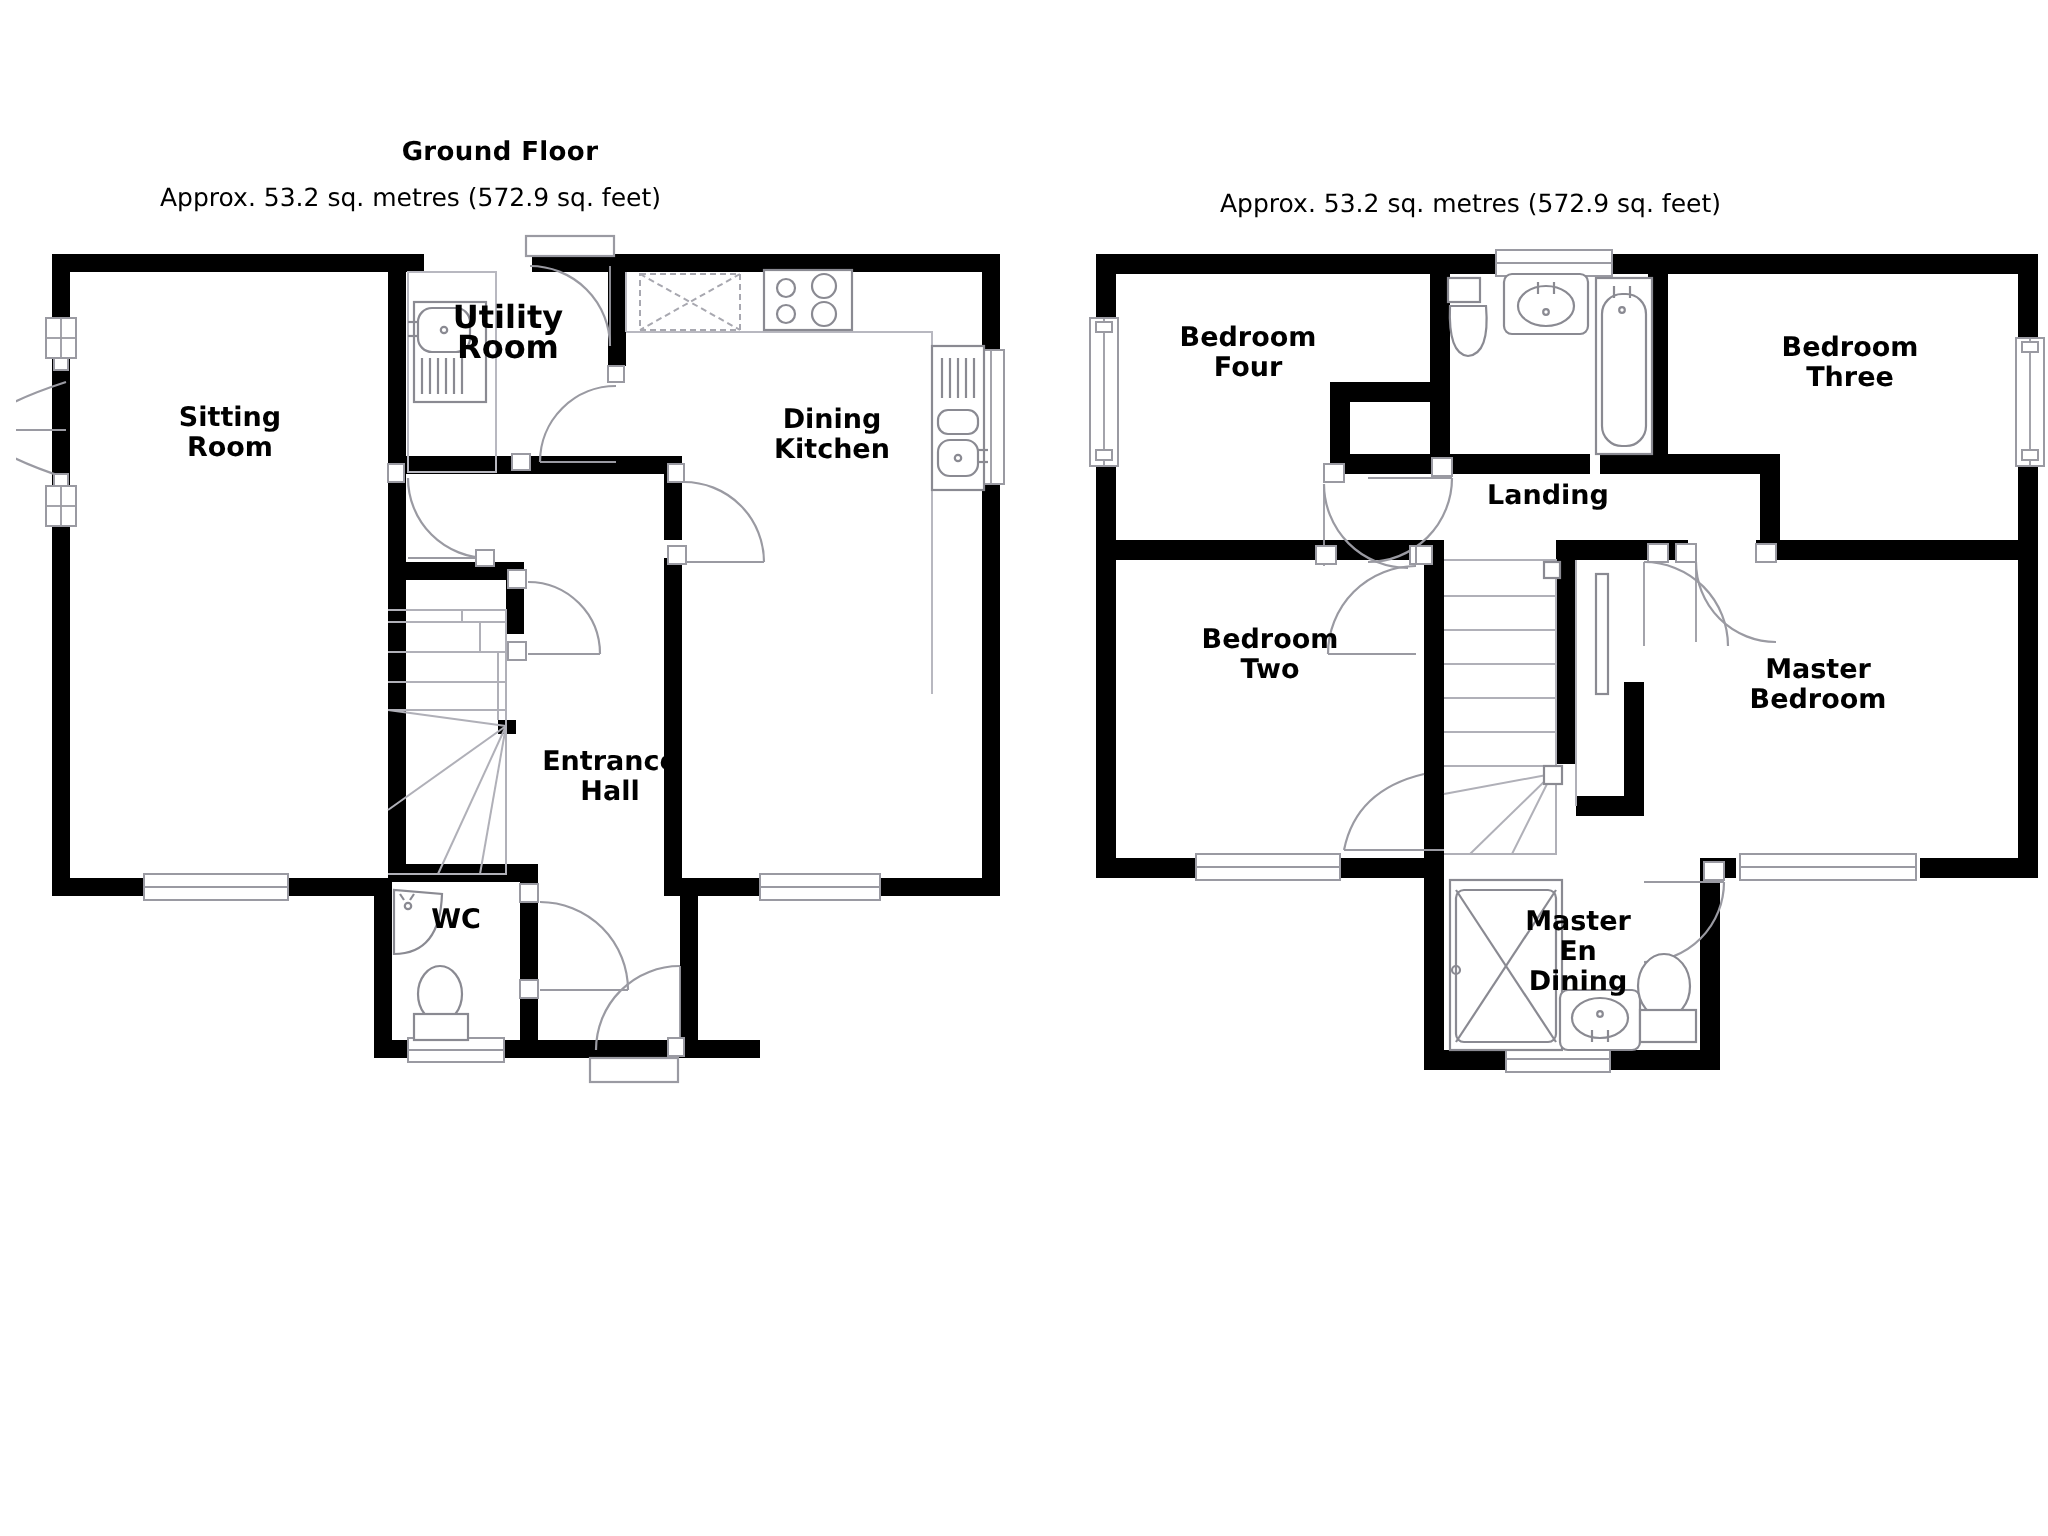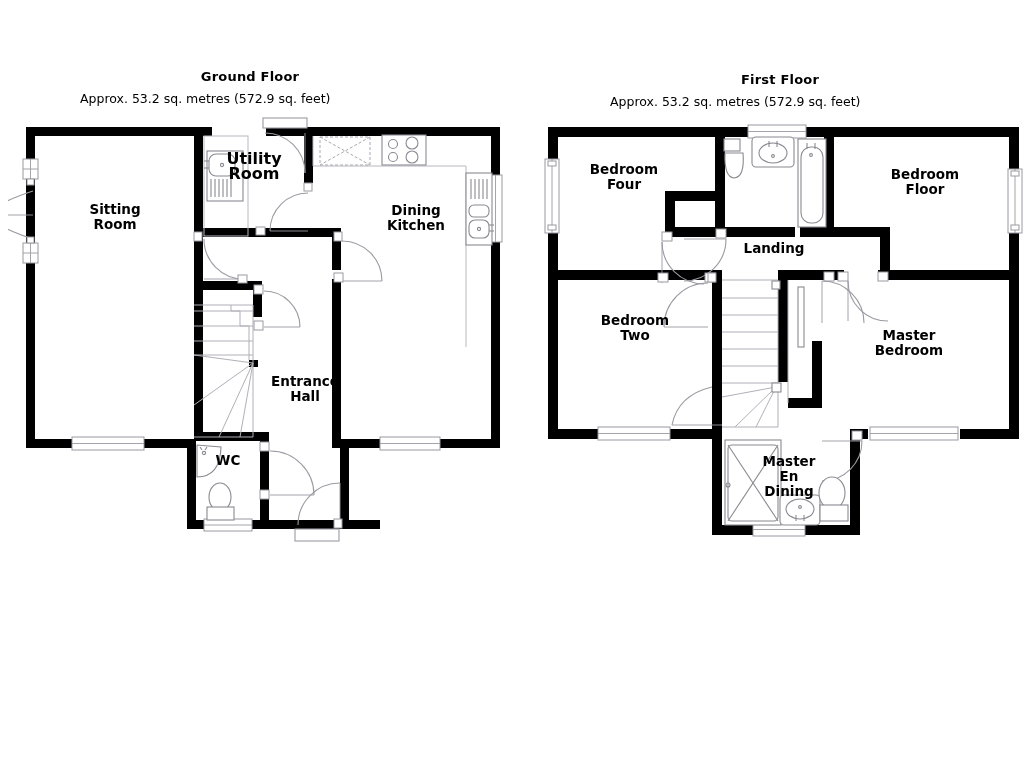--- a/index.html
+++ b/index.html
@@ -56,21 +56,20 @@
   .counter{fill:none;stroke:#b8b8c0;stroke-width:1;}
 </style>
 </head>
 <body>
 
 <div id="plan-root">
 
   <div class="floor-title" style="left:80px;top:69px;width:340px;">Ground Floor</div>
   <div class="floor-sub" style="left:80px;top:91px;width:340px;">Approx. 53.2 sq. metres (572.9 sq. feet)</div>
 
-  <div class="floor-title" style="left:610px;top:72px;width:340px;">First Floor</div>
   <div class="floor-sub" style="left:610px;top:94px;width:340px;">Approx. 53.2 sq. metres (572.9 sq. feet)</div>
 
   <svg id="ground-svg" width="520" height="430" viewBox="0 0 520 430" style="position:absolute;left:8px;top:115px;">
 
     <rect class="wall" x="18" y="12" width="186" height="9"></rect>
 
     <rect class="wall" x="258" y="12" width="234" height="9"></rect>
 
     <rect class="wall" x="18" y="12" width="9" height="32"></rect>
 
@@ -481,21 +480,21 @@
     </g>
 
   </svg>
 
   <div class="room-label" style="left:565px;top:162px;width:118px;">
     <span>Bedroom</span><br>
     <span>Four</span>
   </div>
   <div class="room-label" style="left:866px;top:167px;width:118px;">
     <span>Bedroom</span><br>
-    <span>Floor</span>
+    <span>Three</span>
   </div>
   <div class="room-label" style="left:728px;top:241px;width:92px;">
     <span>Landing</span>
   </div>
   <div class="room-label" style="left:578px;top:313px;width:114px;">
     <span>Bedroom</span><br>
     <span>Two</span>
   </div>
   <div class="room-label" style="left:851px;top:328px;width:116px;">
     <span>Master</span><br>

